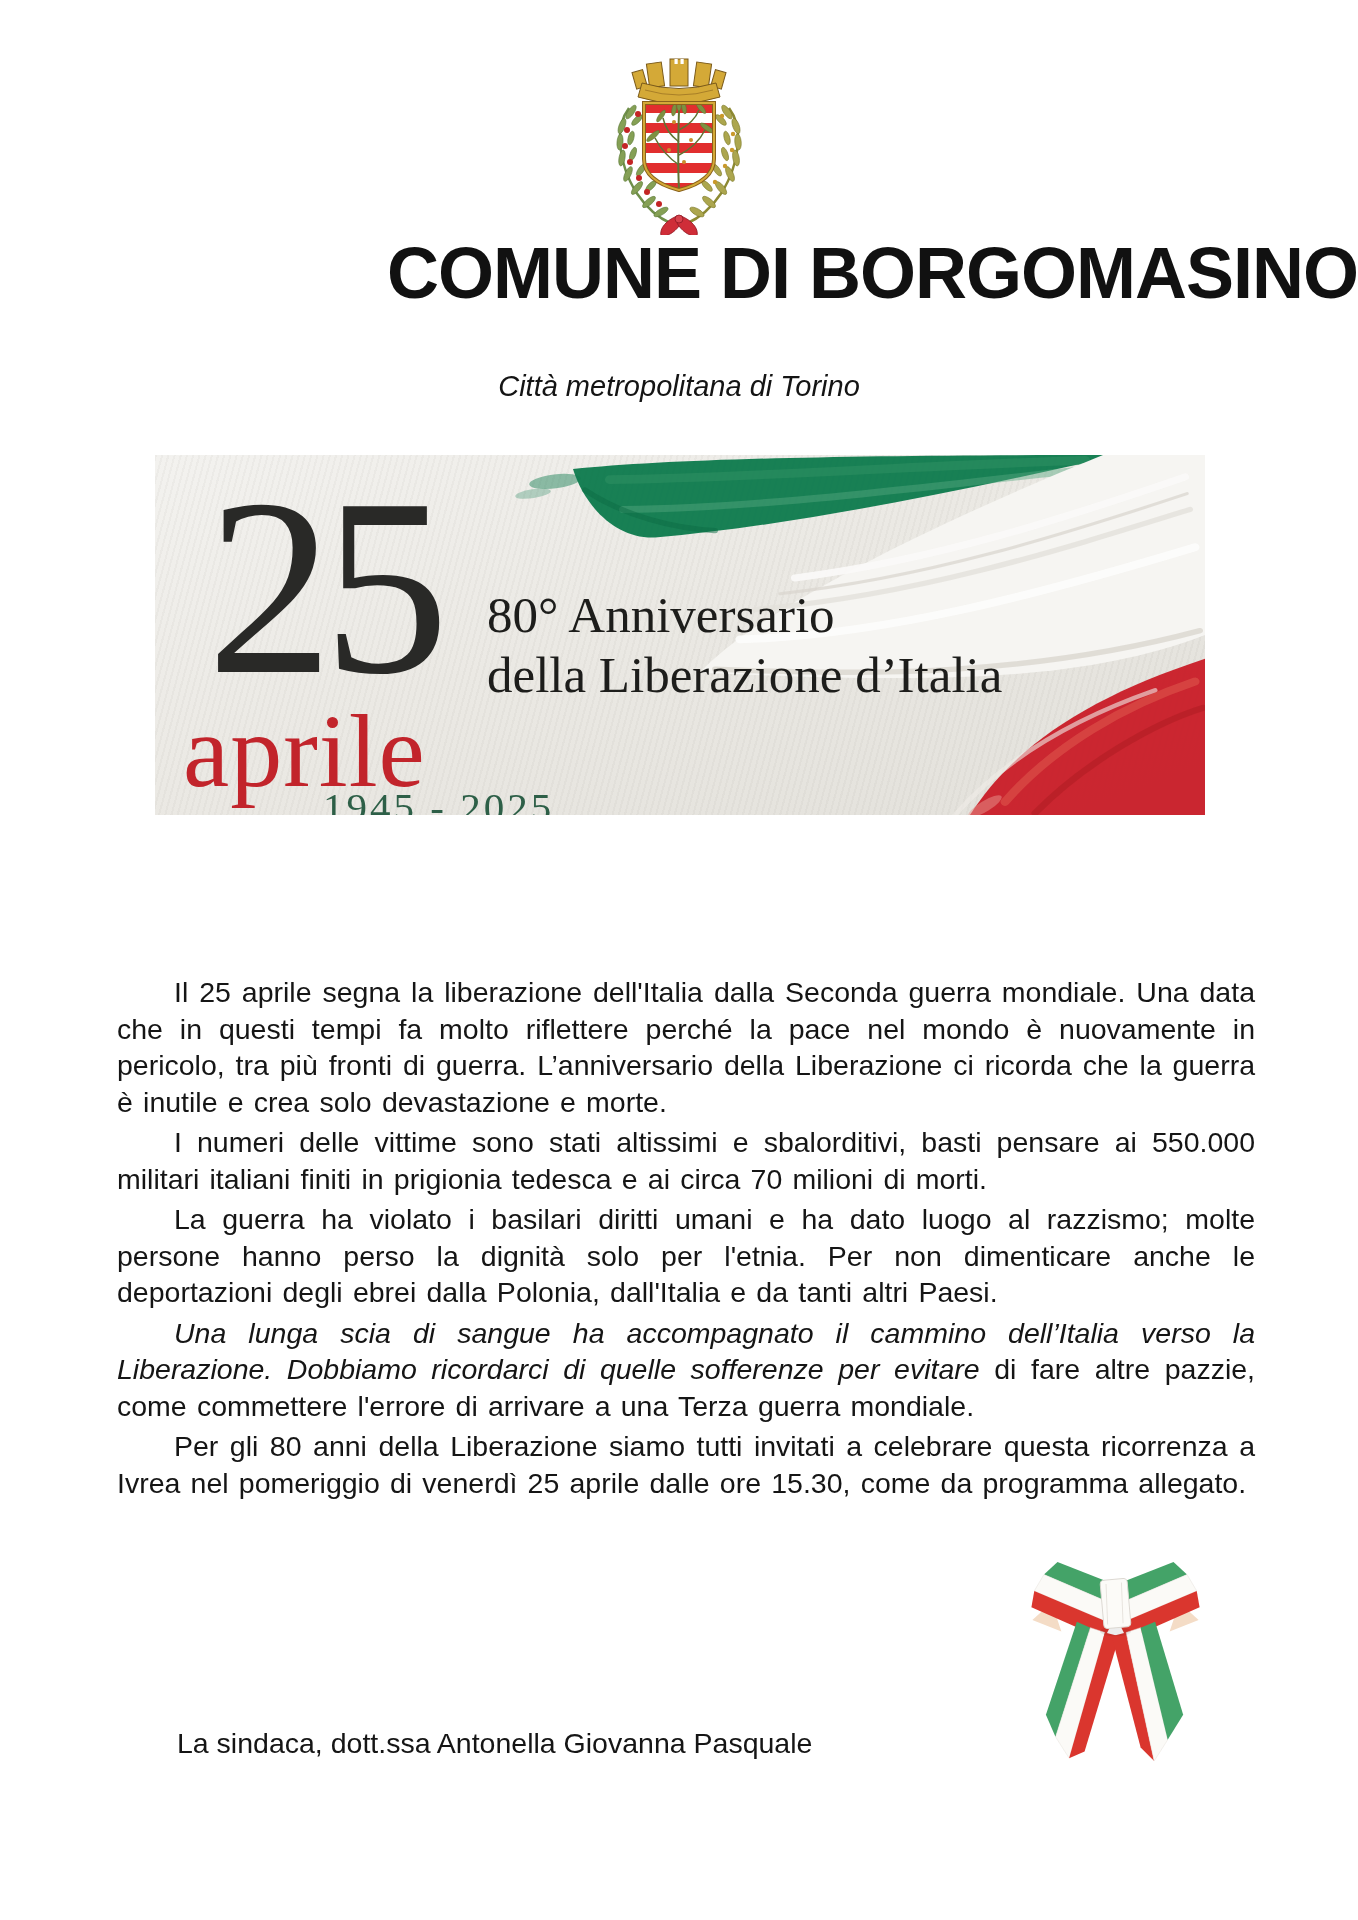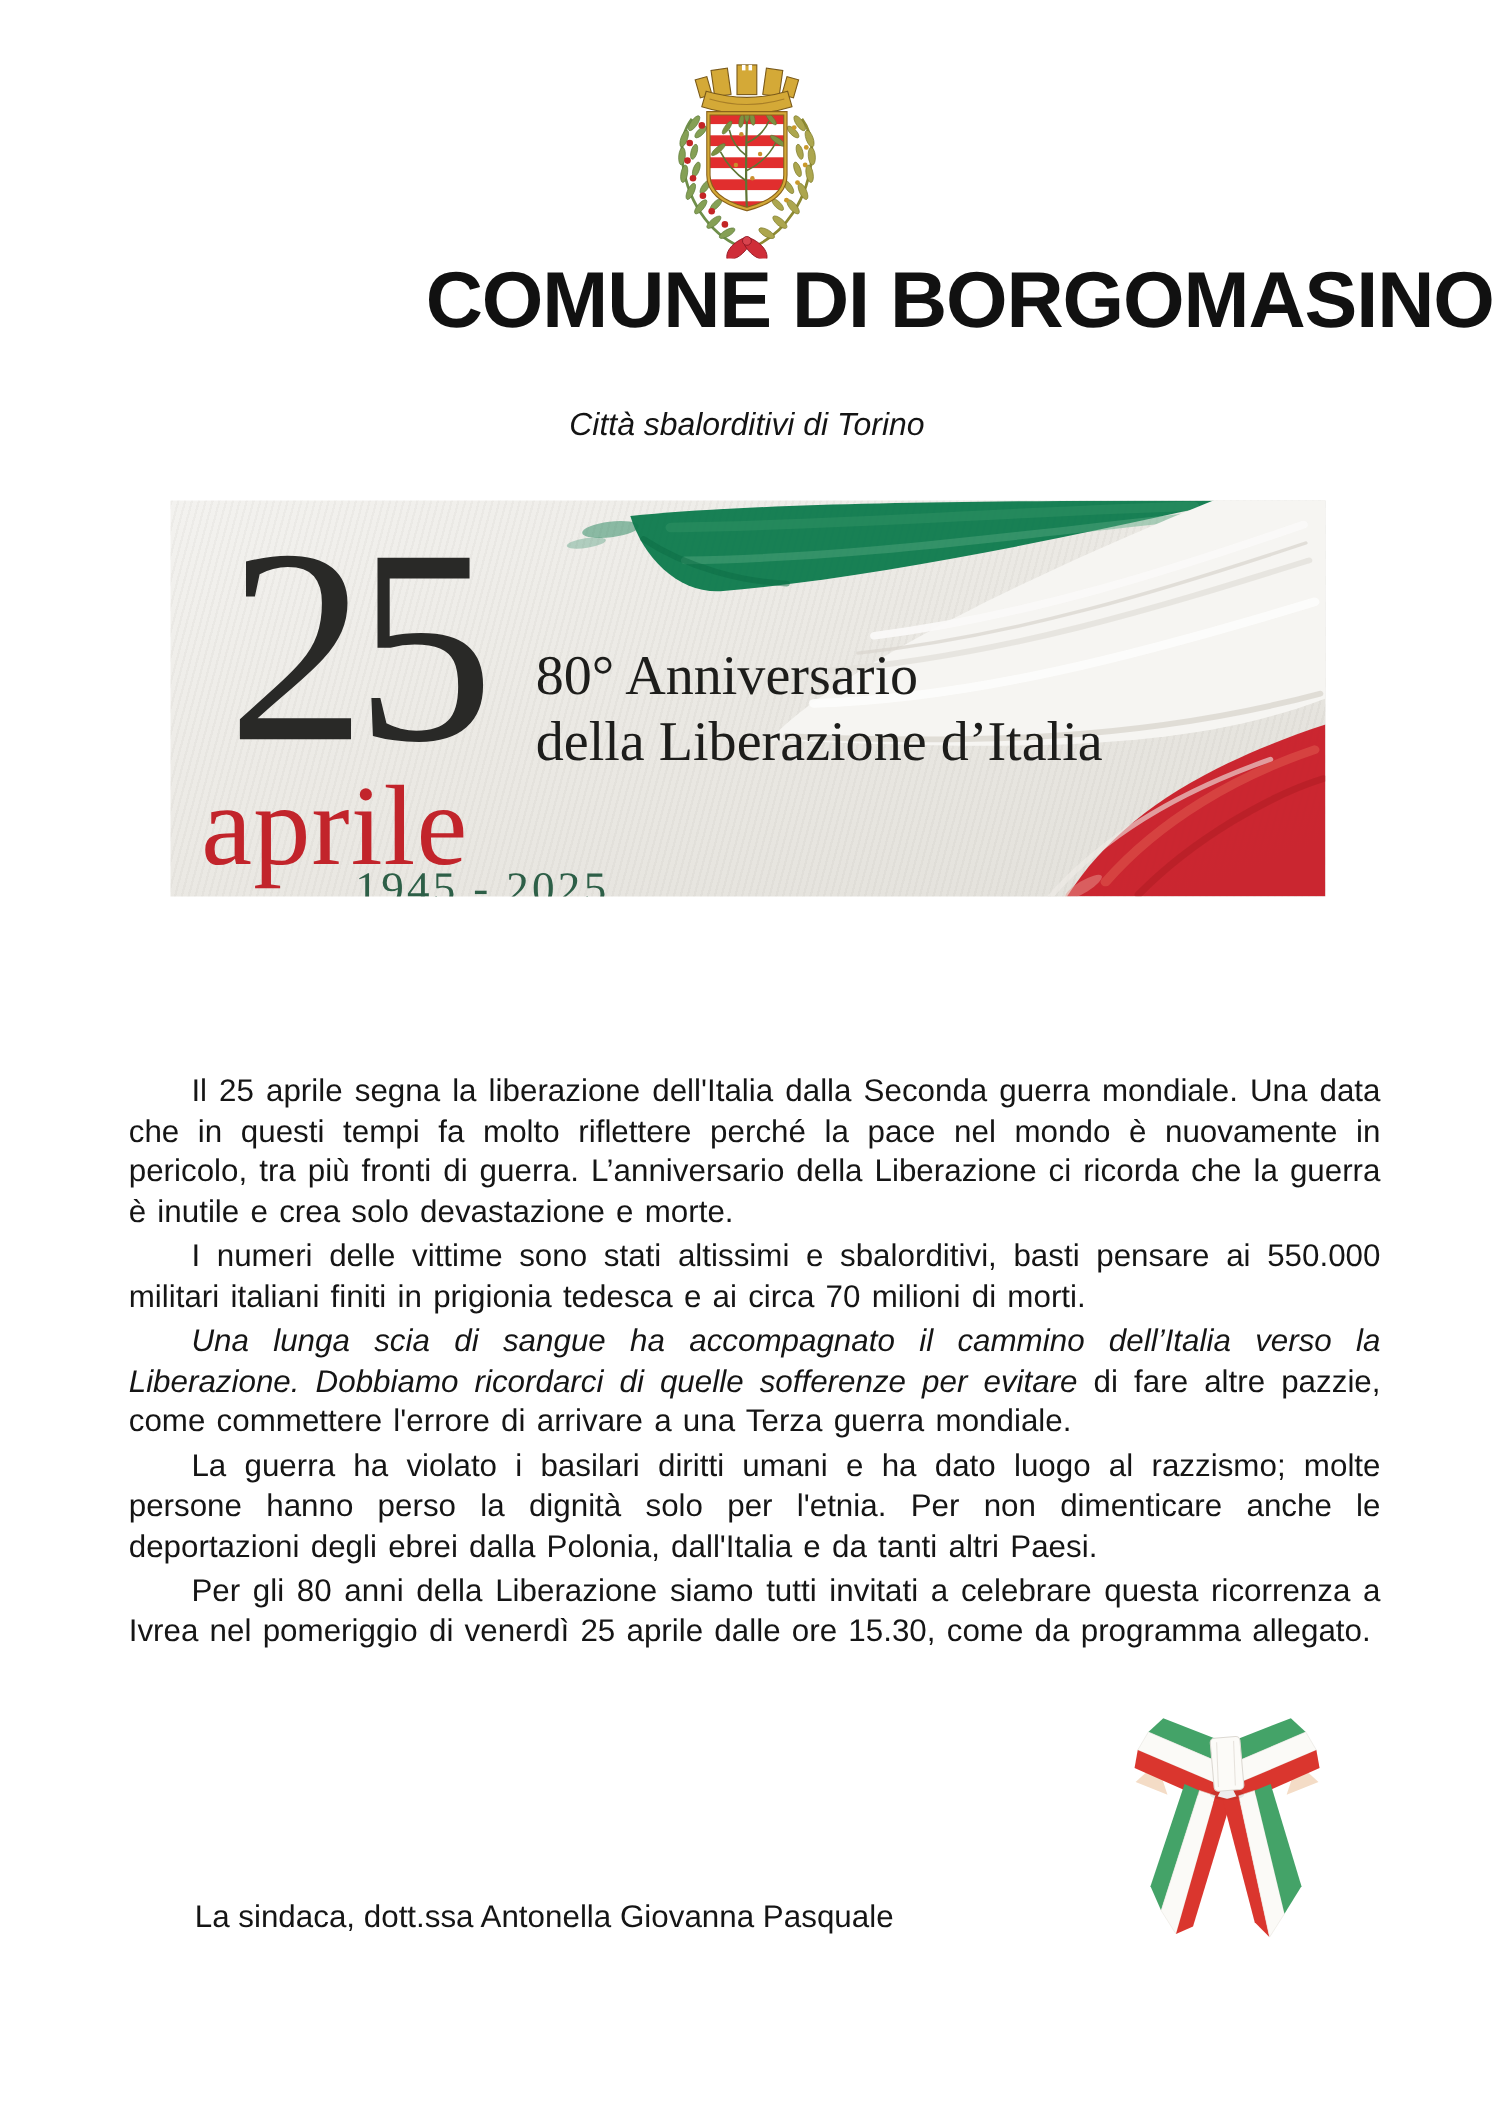--- a/index.html
+++ b/index.html
@@ -181,21 +181,21 @@
     </g>
 
     <g fill="#cf2d38" stroke="#8e1722" stroke-width="0.8">
       <path d="M88,166 C78,170 70,178 72,186 C80,187 88,180 92,173 Z"></path>
       <path d="M92,166 C102,170 110,178 108,186 C100,187 92,180 88,173 Z"></path>
       <circle cx="90" cy="169" r="4" fill="#d8434e"></circle>
     </g>
   </svg>
 
   <div class="title">COMUNE DI BORGOMASINO</div>
-  <div class="subtitle">Città sbalorditivi di Torino</div>
+  <div class="subtitle">Città metropolitana di Torino</div>
 
   <div class="banner">
     <svg class="flag" viewBox="0 0 1050 410" preserveAspectRatio="none" aria-hidden="true">
 
       <ellipse cx="400" cy="30" rx="26" ry="8" class="fFlagGreen" opacity="0.45" transform="rotate(-8 400 30)"></ellipse>
       <ellipse cx="378" cy="44" rx="18" ry="5" class="fFlagGreen" opacity="0.28" transform="rotate(-10 378 44)"></ellipse>
       <path class="fFlagGreen" d="M418,16 C520,4 700,0 948,0 L950,4 C800,42 640,80 500,94 C462,96 430,60 418,16 Z" opacity="0.96"></path>
       <path d="M455,28 C600,26 760,12 930,6" stroke="#2f8f63" stroke-width="10" fill="none" opacity="0.55" stroke-linecap="round"></path>
       <path d="M468,62 C620,60 780,34 935,16" stroke="#56a981" stroke-width="8" fill="none" opacity="0.45" stroke-linecap="round"></path>
       <path d="M430,40 C470,70 520,84 560,86" stroke="#0c6b44" stroke-width="6" fill="none" opacity="0.5" stroke-linecap="round"></path>
@@ -219,22 +219,22 @@
     <div class="anniv">
       <div>80° Anniversario</div>
       <div>della Liberazione d’Italia</div>
     </div>
   </div>
 
 
   <div class="body-text">
     <p>Il 25 aprile segna la liberazione dell'Italia dalla Seconda guerra mondiale. Una data che in questi tempi fa molto riflettere perché la pace nel mondo è nuovamente in pericolo, tra più fronti di guerra. L’anniversario della Liberazione ci ricorda che la guerra è inutile e crea solo devastazione e morte.</p>
     <p>I numeri delle vittime sono stati altissimi e sbalorditivi, basti pensare ai 550.000 militari italiani finiti in prigionia tedesca e ai circa 70 milioni di morti.</p>
+    <p>La guerra ha violato i basilari diritti umani e ha dato luogo al razzismo; molte persone hanno perso la dignità solo per l'etnia. Per non dimenticare anche le deportazioni degli ebrei dalla Polonia, dall'Italia e da tanti altri Paesi.</p>
     <p><em>Una lunga scia di sangue ha accompagnato il cammino dell’Italia verso la Liberazione. Dobbiamo ricordarci di quelle sofferenze per evitare</em><span> di fare altre pazzie, come commettere l'errore di arrivare a una Terza guerra mondiale.</span></p>
-    <p>La guerra ha violato i basilari diritti umani e ha dato luogo al razzismo; molte persone hanno perso la dignità solo per l'etnia. Per non dimenticare anche le deportazioni degli ebrei dalla Polonia, dall'Italia e da tanti altri Paesi.</p>
     <p>Per gli 80 anni della Liberazione siamo tutti invitati a celebrare questa ricorrenza a Ivrea nel pomeriggio di venerdì 25 aprile dalle ore 15.30, come da programma allegato.</p>
   </div>
 
 
   <svg class="bow" viewBox="0 0 200 240" aria-hidden="true">
     <path d="M34,44 L14,62 L44,74 Z" fill="#f4dcc6"></path>
     <path d="M166,44 L186,62 L156,74 Z" fill="#f4dcc6"></path>
 
     <path class="fBowGreen" d="M96,24 L40,2 L26,15 L96,45 Z"></path>
     <path d="M96,45 L26,15 L16,32 L96,66 Z" fill="#fbfaf7" stroke="#e3e0da" stroke-width="0.5"></path>

